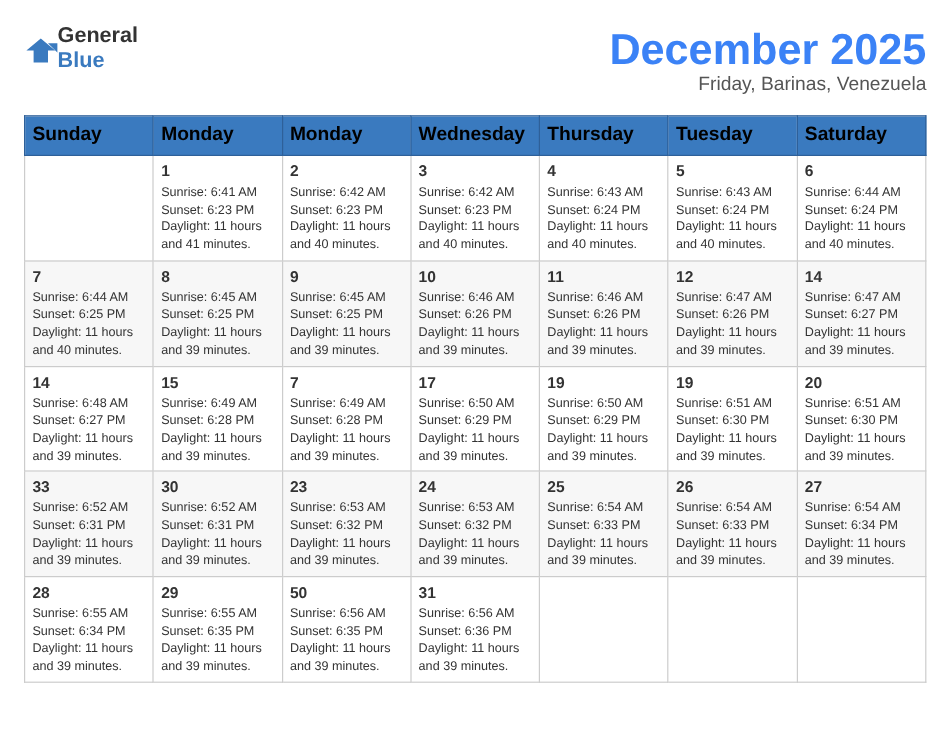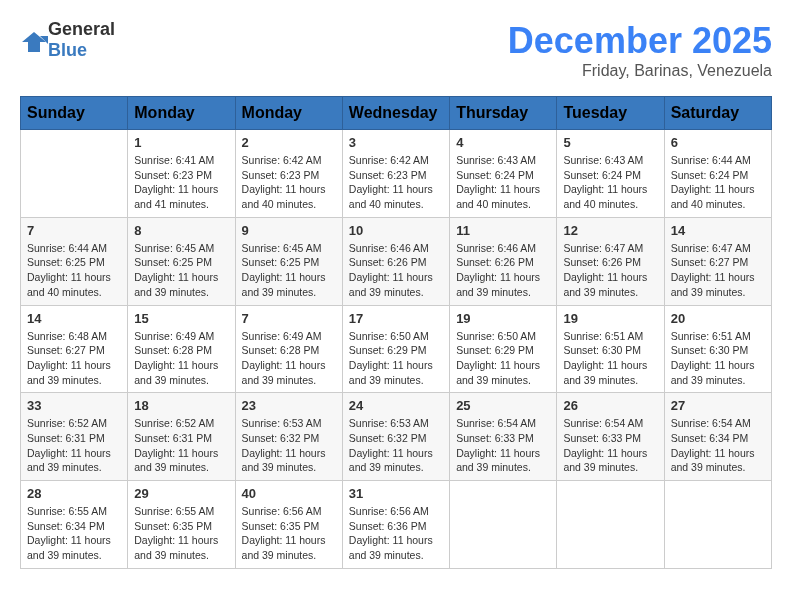--- a/index.html
+++ b/index.html
@@ -213,21 +213,21 @@
           <span class="day-num">20</span>
           <div class="day-info">Sunrise: 6:51 AM<br>Sunset: 6:30 PM<br>Daylight: 11 hours and 39 minutes.</div>
         </td>
       </tr>
       <tr>
         <td>
           <span class="day-num">33</span>
           <div class="day-info">Sunrise: 6:52 AM<br>Sunset: 6:31 PM<br>Daylight: 11 hours and 39 minutes.</div>
         </td>
         <td>
-          <span class="day-num">18</span>
+          <span class="day-num">30</span>
           <div class="day-info">Sunrise: 6:52 AM<br>Sunset: 6:31 PM<br>Daylight: 11 hours and 39 minutes.</div>
         </td>
         <td>
           <span class="day-num">23</span>
           <div class="day-info">Sunrise: 6:53 AM<br>Sunset: 6:32 PM<br>Daylight: 11 hours and 39 minutes.</div>
         </td>
         <td>
           <span class="day-num">24</span>
           <div class="day-info">Sunrise: 6:53 AM<br>Sunset: 6:32 PM<br>Daylight: 11 hours and 39 minutes.</div>
         </td>
@@ -247,21 +247,21 @@
       <tr>
         <td>
           <span class="day-num">28</span>
           <div class="day-info">Sunrise: 6:55 AM<br>Sunset: 6:34 PM<br>Daylight: 11 hours and 39 minutes.</div>
         </td>
         <td>
           <span class="day-num">29</span>
           <div class="day-info">Sunrise: 6:55 AM<br>Sunset: 6:35 PM<br>Daylight: 11 hours and 39 minutes.</div>
         </td>
         <td>
-          <span class="day-num">40</span>
+          <span class="day-num">50</span>
           <div class="day-info">Sunrise: 6:56 AM<br>Sunset: 6:35 PM<br>Daylight: 11 hours and 39 minutes.</div>
         </td>
         <td>
           <span class="day-num">31</span>
           <div class="day-info">Sunrise: 6:56 AM<br>Sunset: 6:36 PM<br>Daylight: 11 hours and 39 minutes.</div>
         </td>
         <td class="empty-cell"></td>
         <td class="empty-cell"></td>
         <td class="empty-cell"></td>
       </tr>

